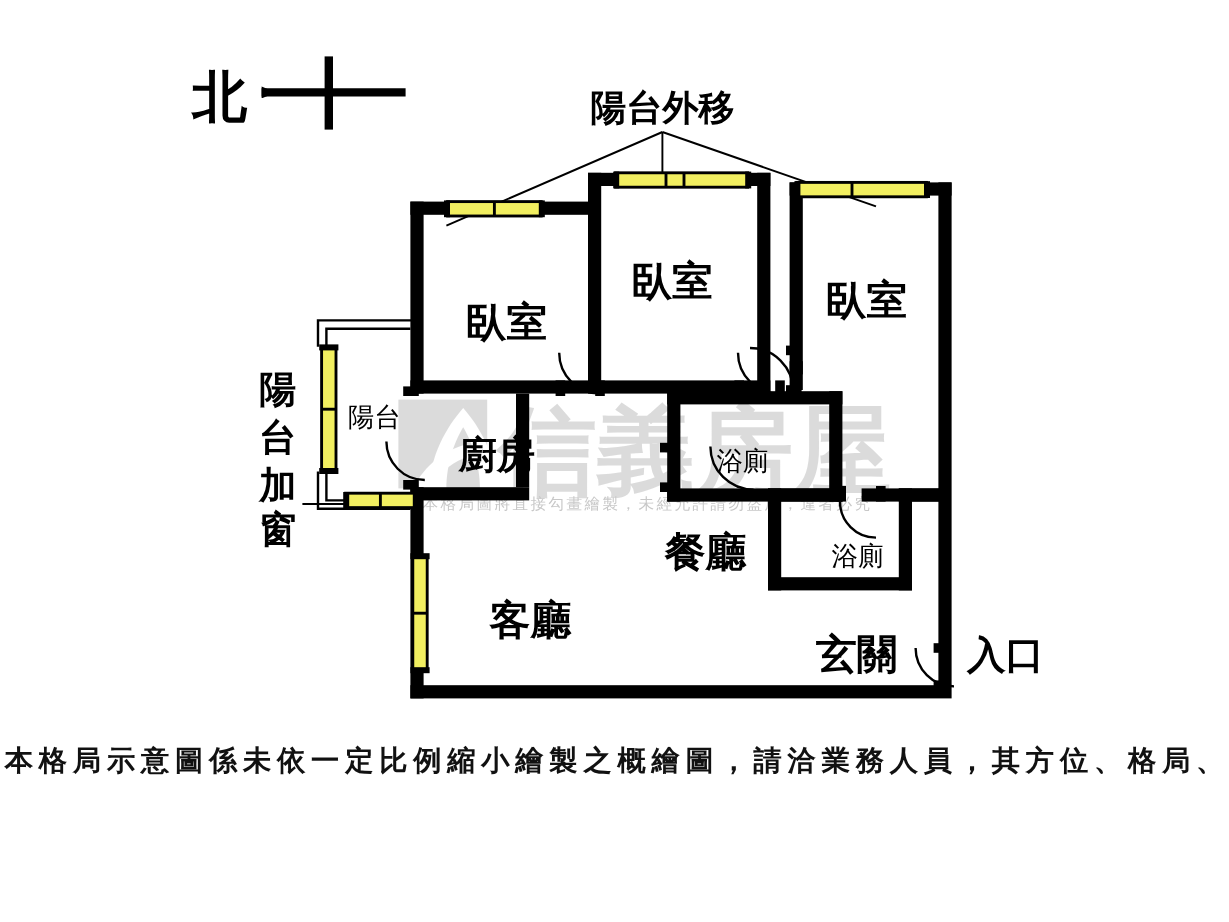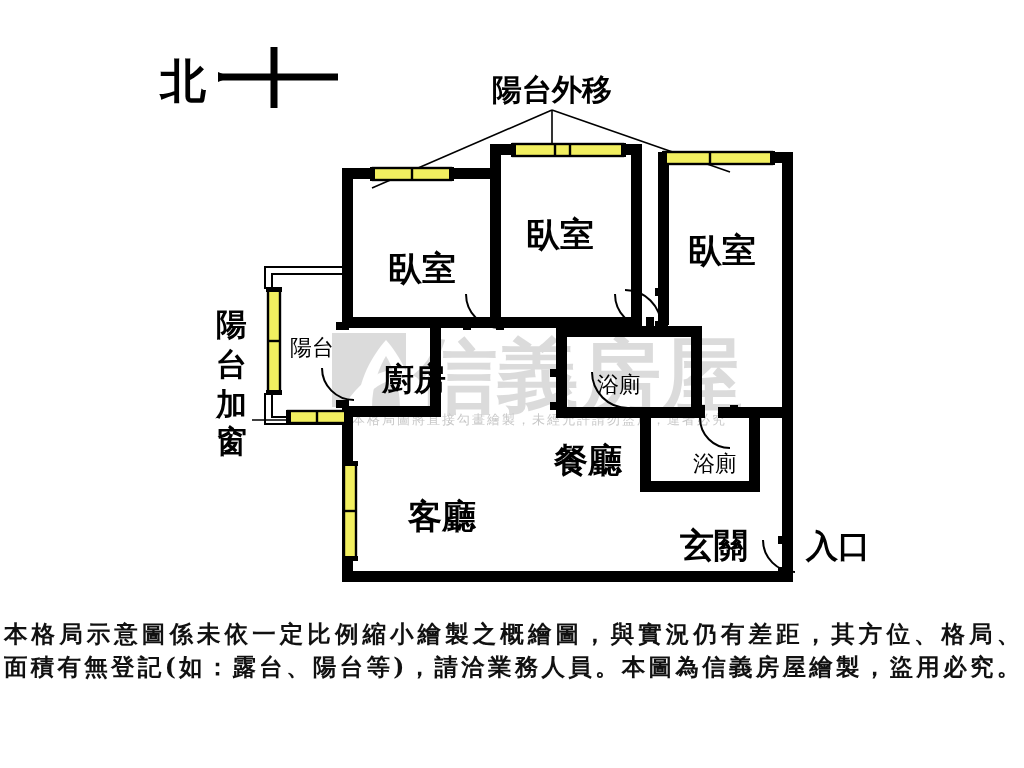--- a/index.html
+++ b/index.html
@@ -222,17 +222,16 @@
 
     <g font-family="'DejaVu Serif','Liberation Serif',serif" font-size="31" font-weight="700" fill="#000">
       <text x="216" y="335">陽</text>
       <text x="216" y="375">台</text>
       <text x="216" y="415">加</text>
       <text x="216" y="452">窗</text>
     </g>
   </svg>
 
   <div class="disclaimer">
-    <span>本格局示意圖係未依一定比例縮小繪製之概繪圖，與實況仍有差距，其方位、格局、</span>
-    <span>面積有無登記(如：露台、陽台等)，請洽業務人員。本圖為信義房屋繪製，盜用必究。</span>
+    <span>本格局示意圖係未依一定比例縮小繪製之概繪圖，請洽業務人員，其方位、格局、</span>
   </div>
 
 </div>
 
 </body></html>

